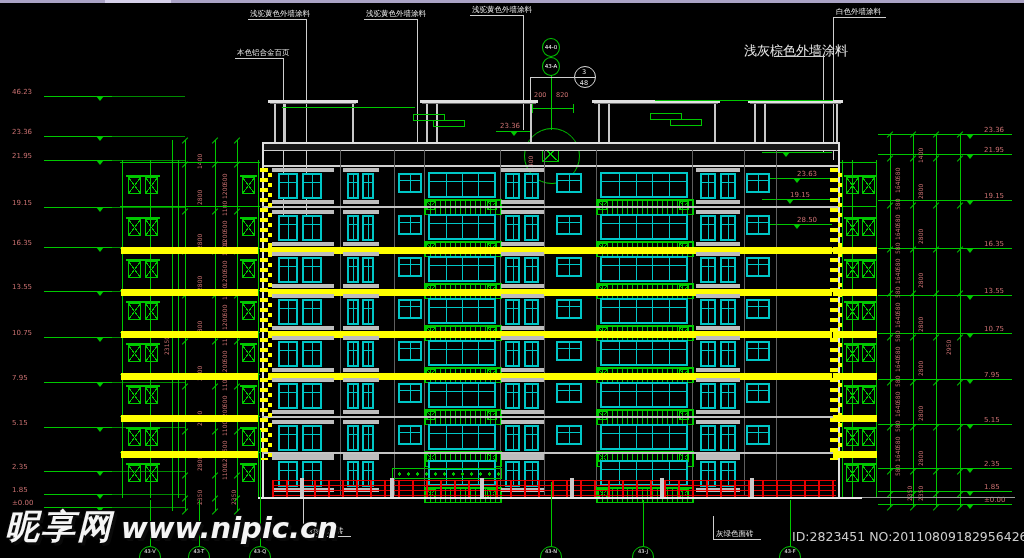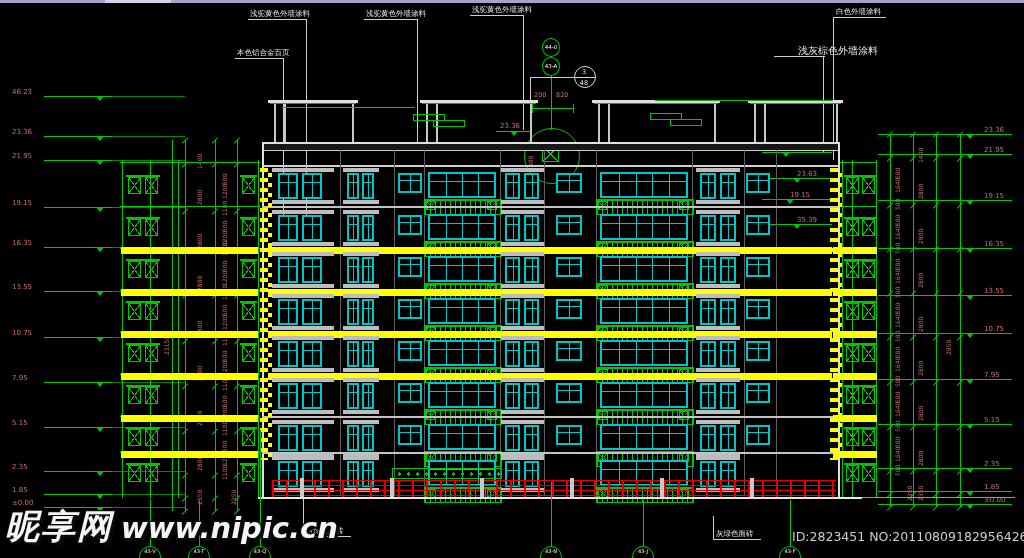--- a/index.html
+++ b/index.html
@@ -38,21 +38,21 @@
       <div class=" abs" style="left: 306px; top: 19px; width: 1px; height: 203px; background: rgb(207, 207, 207);"></div>
       <div class="ann-txt abs" style="left: 366px; top: 10px; color: rgb(232, 232, 232); font-size: 7.5px;">浅驼黄色外墙涂料</div>
       <div class=" abs" style="left: 364px; top: 19px; width: 54px; height: 1px; background: rgb(207, 207, 207);"></div>
       <div class=" abs" style="left: 417px; top: 19px; width: 1px; height: 124px; background: rgb(207, 207, 207);"></div>
       <div class="ann-txt abs" style="left: 472px; top: 6px; color: rgb(232, 232, 232); font-size: 7.5px;">浅驼黄色外墙涂料</div>
       <div class=" abs" style="left: 470px; top: 15px; width: 54px; height: 1px; background: rgb(207, 207, 207);"></div>
       <div class=" abs" style="left: 523px; top: 15px; width: 1px; height: 115px; background: rgb(207, 207, 207);"></div>
       <div class="ann-txt abs" style="left: 836px; top: 8px; color: rgb(232, 232, 232); font-size: 7.5px;">白色外墙涂料</div>
       <div class=" abs" style="left: 834px; top: 17px; width: 52px; height: 1px; background: rgb(207, 207, 207);"></div>
       <div class=" abs" style="left: 833px; top: 17px; width: 1px; height: 143px; background: rgb(207, 207, 207);"></div>
-      <div class="ann-txt abs" style="left: 798px; top: 47px; color: rgb(232, 232, 232); font-size: 10px;">浅灰棕色外墙涂料</div>
+      <div class="ann-txt abs" style="left: 744px; top: 47px; color: rgb(232, 232, 232); font-size: 13px;">浅灰棕色外墙涂料</div>
       <div class=" abs" style="left: 774px; top: 56px; width: 51px; height: 1px; background: rgb(207, 207, 207);"></div>
       <div class=" abs" style="left: 823px; top: 56px; width: 1px; height: 96px; background: rgb(207, 207, 207);"></div>
       <div class="ann-txt abs" style="left: 306px; top: 527px;">灰绿色面砖</div>
       <div class=" abs" style="left: 303px; top: 536px; width: 48px; height: 1px; background: rgb(207, 207, 207);"></div>
       <div class=" abs" style="left: 303px; top: 497px; width: 1px; height: 39px; background: rgb(207, 207, 207);"></div>
       <div class="ann-txt abs" style="left: 716px; top: 530px;">灰绿色面砖</div>
       <div class=" abs" style="left: 713px; top: 539px; width: 48px; height: 1px; background: rgb(207, 207, 207);"></div>
       <div class=" abs" style="left: 713px; top: 516px; width: 1px; height: 23px; background: rgb(207, 207, 207);"></div>
       <div class=" abs" style="left: 542px; top: 38px; width: 16px; height: 17px; border: 1.5px solid rgb(0, 200, 0); border-radius: 50%; color: rgb(255, 255, 255); font-size: 5.5px; line-height: 17px; text-align: center;">44-0</div>
       <div class=" abs" style="left: 542px; top: 57px; width: 16px; height: 17px; border: 1.5px solid rgb(0, 200, 0); border-radius: 50%; color: rgb(255, 255, 255); font-size: 5.5px; line-height: 17px; text-align: center;">43-A</div>
@@ -158,21 +158,21 @@
       <div class=" abs tri" style="left: 966px; top: 504px; border-top: 5px solid rgb(0, 200, 0);"></div>
       <div class="lvl-txt abs" style="left: 786px; top: 144px; color: rgb(201, 112, 112); font-size: 7px;">21.95</div>
       <div class=" abs" style="left: 762px; top: 152px; width: 70px; height: 1px; background: rgb(0, 200, 0);"></div>
       <div class=" abs tri" style="left: 782px; top: 152px; border-top: 5px solid rgb(0, 200, 0);"></div>
       <div class="lvl-txt abs" style="left: 797px; top: 170px; color: rgb(201, 112, 112); font-size: 7px;">23.63</div>
       <div class=" abs" style="left: 762px; top: 178px; width: 70px; height: 1px; background: rgb(0, 200, 0);"></div>
       <div class=" abs tri" style="left: 793px; top: 178px; border-top: 5px solid rgb(0, 200, 0);"></div>
       <div class="lvl-txt abs" style="left: 790px; top: 191px; color: rgb(201, 112, 112); font-size: 7px;">19.15</div>
       <div class=" abs" style="left: 762px; top: 199px; width: 70px; height: 1px; background: rgb(0, 200, 0);"></div>
       <div class=" abs tri" style="left: 786px; top: 199px; border-top: 5px solid rgb(0, 200, 0);"></div>
-      <div class="lvl-txt abs" style="left: 797px; top: 216px; color: rgb(201, 112, 112); font-size: 7px;">35.39</div>
+      <div class="lvl-txt abs" style="left: 797px; top: 216px; color: rgb(201, 112, 112); font-size: 7px;">28.50</div>
       <div class=" abs" style="left: 762px; top: 224px; width: 70px; height: 1px; background: rgb(0, 200, 0);"></div>
       <div class=" abs tri" style="left: 793px; top: 224px; border-top: 5px solid rgb(0, 200, 0);"></div>
       <div class=" abs" style="left: 185px; top: 140px; width: 1px; height: 371px; background: rgb(0, 200, 0);"></div>
       <div class=" abs" style="left: 215px; top: 140px; width: 1px; height: 371px; background: rgb(0, 200, 0);"></div>
       <div class=" abs" style="left: 237px; top: 140px; width: 1px; height: 371px; background: rgb(0, 200, 0);"></div>
       <div class=" abs" style="left: 181px; top: 140px; width: 8px; height: 1px; background: rgb(0, 200, 0); transform: rotate(-45deg);"></div>
       <div class=" abs" style="left: 181px; top: 164px; width: 8px; height: 1px; background: rgb(0, 200, 0); transform: rotate(-45deg);"></div>
       <div class=" abs" style="left: 181px; top: 211px; width: 8px; height: 1px; background: rgb(0, 200, 0); transform: rotate(-45deg);"></div>
       <div class=" abs" style="left: 181px; top: 251px; width: 8px; height: 1px; background: rgb(0, 200, 0); transform: rotate(-45deg);"></div>
       <div class=" abs" style="left: 181px; top: 295px; width: 8px; height: 1px; background: rgb(0, 200, 0); transform: rotate(-45deg);"></div>

